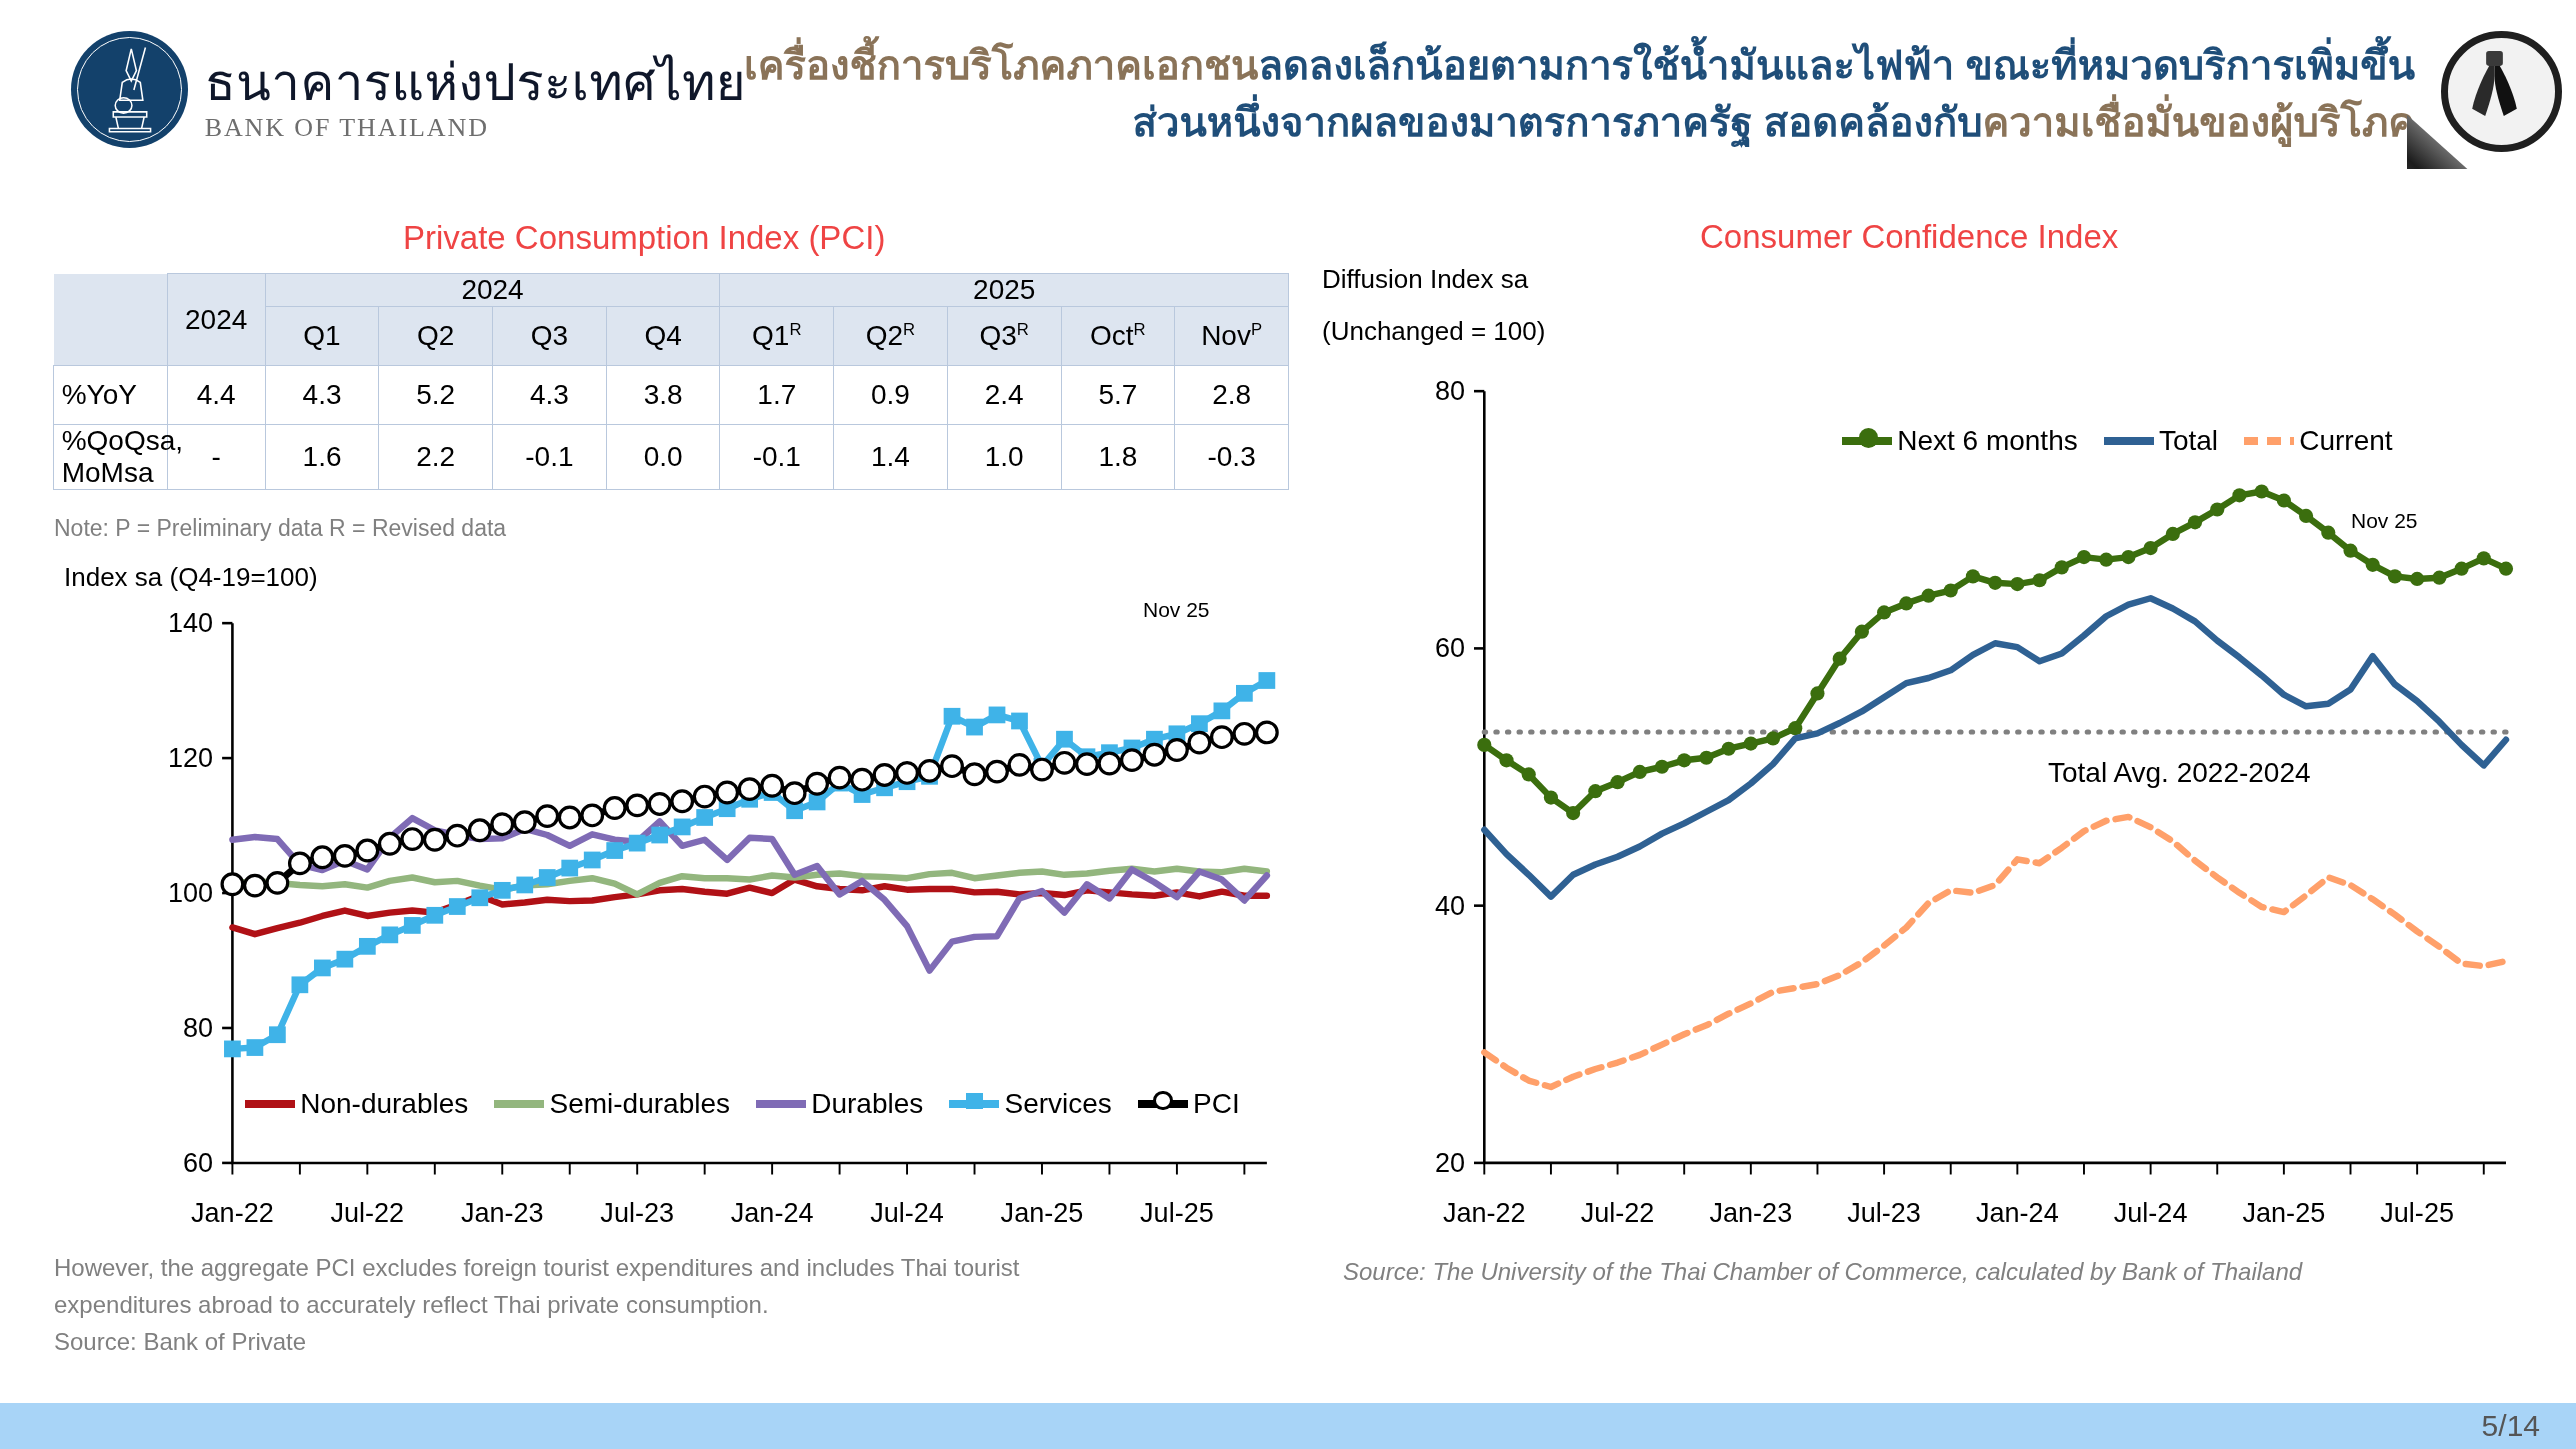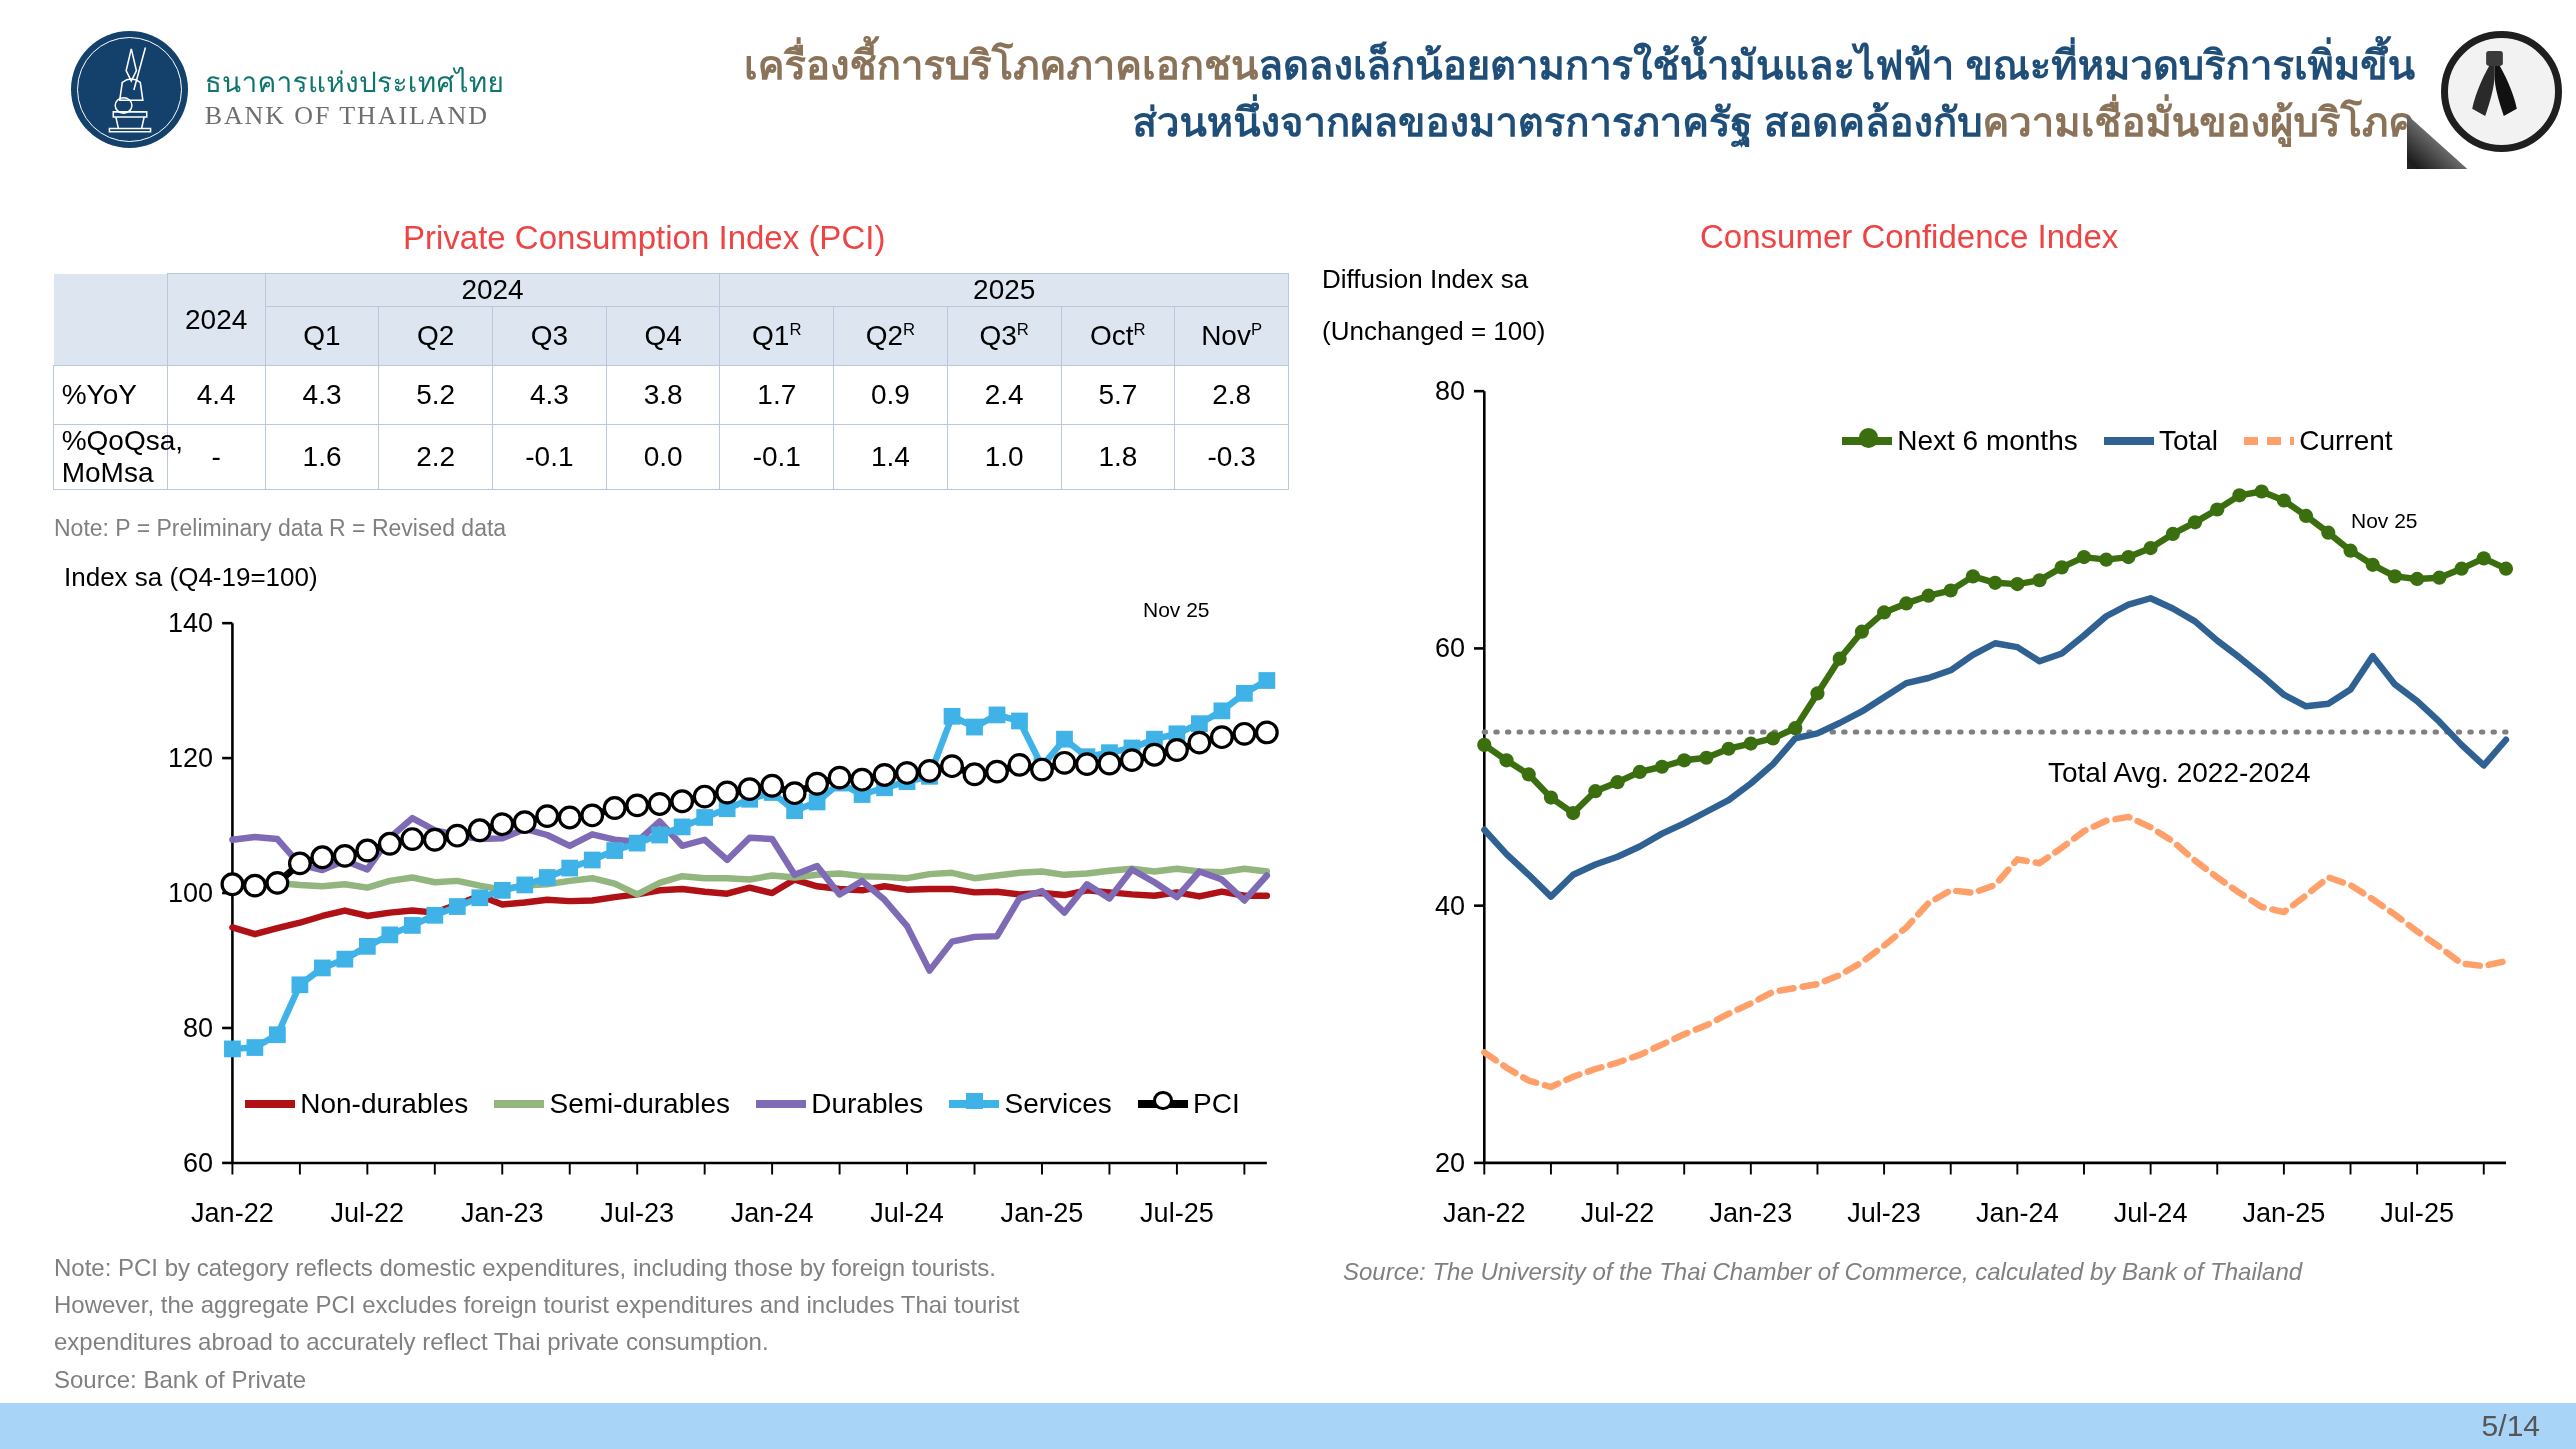--- a/index.html
+++ b/index.html
@@ -6,21 +6,21 @@
   body{
     width:2576px;height:1449px;position:relative;background:#ffffff;
     font-family:"Liberation Sans",sans-serif;color:#000;overflow:hidden;
   }
   
   #logo-block{position:absolute;left:71px;top:31px;display:flex;align-items:center;gap:16.7px;}
   #seal{width:117px;height:117px;border-radius:50%;background:#13416b;
         display:flex;align-items:center;justify-content:center;position:relative;}
   #seal .ring{position:absolute;inset:5.8px;border:1.9px solid #ffffff;border-radius:50%;}
   #logo-text{display:flex;flex-direction:column;justify-content:center;}
-  #logo-th{font-size:28px;color:#0f766e;letter-spacing:0.3px;line-height:1.05;margin-top:20px;}
+  #logo-th{font-size:51px;color:#0f172a;letter-spacing:0.3px;line-height:1.05;margin-top:20px;}
   #logo-en{font-family:"Liberation Serif",serif;font-size:26px;color:#6e6e6e;letter-spacing:1.9px;line-height:1.2;margin-top:2.6px;}
 
   #headline{position:absolute;left:676px;top:37px;width:1739px;text-align:right;
             font-size:40px;line-height:1.42;font-weight:600;}
   #headline .l2{display:block;}
   .tan{color:#8a7358;}
   .navy{color:#1f4e79;}
 
   
   #ribbon-badge{position:absolute;right:0;top:0;width:169px;height:169px;overflow:hidden;}
@@ -327,21 +327,20 @@
       <span class="lkey mk-sq" style="background:#3fb3e8"></span>
       <span>Services</span>
     </span>
   <span class="item">
       <span class="lkey mk-ci"></span>
       <span>PCI</span>
     </span>
 </div>
 
 <div class="note-blk" id="note-left">
-  <div>Note: PCI by category reflects domestic expenditures, including those by foreign tourists.</div>
   <div>However, the aggregate PCI excludes foreign tourist expenditures and includes Thai tourist</div>
   <div>expenditures abroad to accurately reflect Thai private consumption.</div>
   <div>Source: Bank of Private</div>
 </div>
 
 <div class="panel-title" id="cci-title">Consumer Confidence Index</div>
 <div class="axis-cap" style="left:1322px;top:264px;">Diffusion Index sa</div>
 <div class="axis-cap" style="left:1322px;top:316px;">(Unchanged = 100)</div>
 <div class="nov-tag" style="left:2351px;top:509px;">Nov 25</div>
 <div style="position:absolute;left:2048px;top:757px;font-size:28px;">Total Avg. 2022-2024</div>

